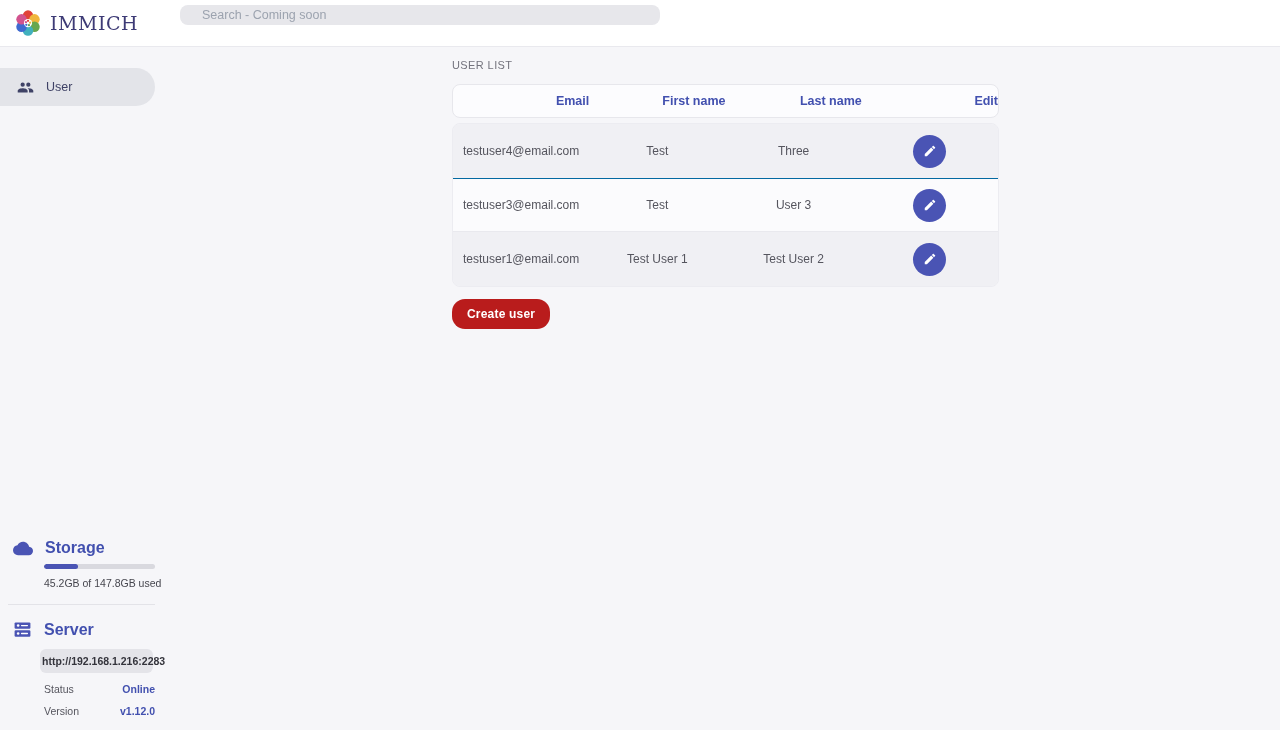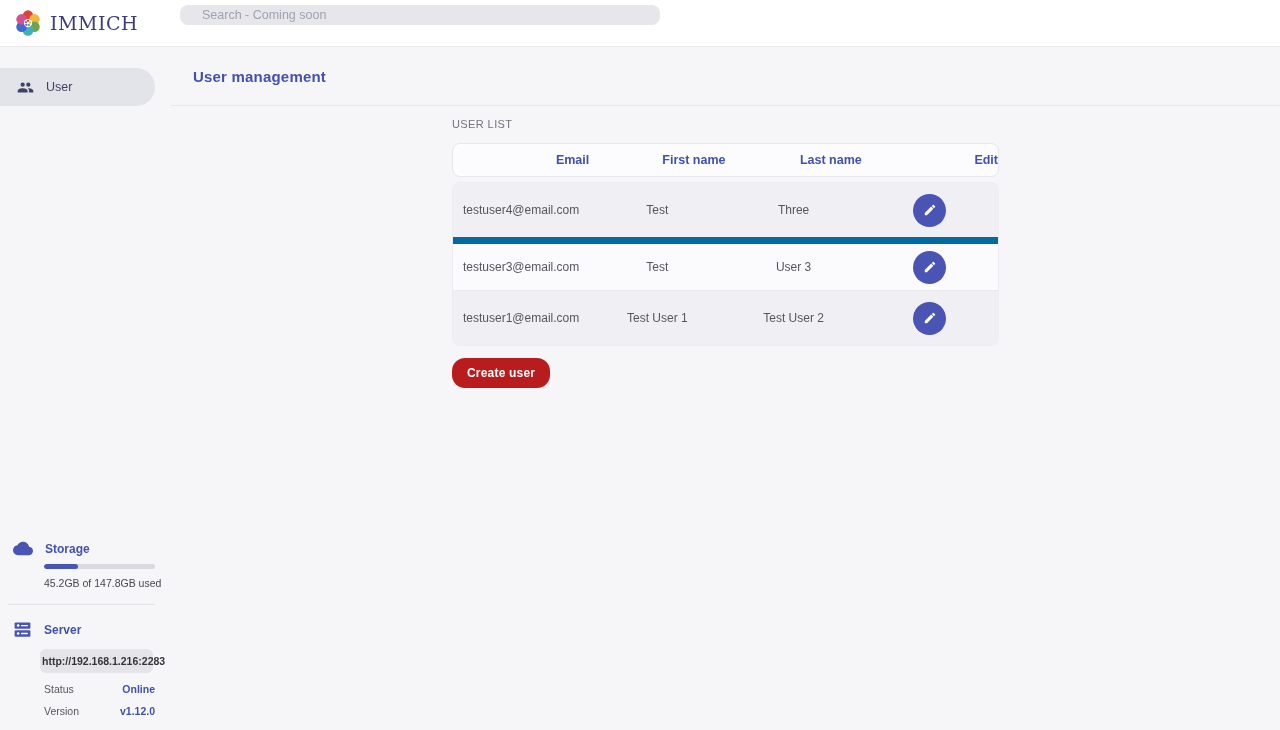--- a/index.html
+++ b/index.html
@@ -37,21 +37,21 @@
   .sidebar { position:absolute; left:0; top:47px; bottom:0; width:171px; }
   .nav-item {
     margin-top:21px; width:155px; height:38px; background:#e3e4e9;
     border-radius:0 20px 20px 0; display:flex; align-items:center; gap:12px;
     padding-left:17px; cursor:pointer;
   }
   .nav-label { font-size:12.5px; font-weight:500; color:#3f4266; }
 
   .sidebar-bottom { position:absolute; bottom:0; left:0; width:171px; padding-bottom:13px; }
   .side-section-header { display:flex; align-items:center; gap:12px; padding-left:13px; }
-  .side-section-title { font-size:12px; font-weight:700; color:#4250af; }
+  .side-section-title { font-size:16px; font-weight:700; color:#4250af; }
   .storage-bar { margin:7px 0 0 44px; width:111px; height:5px; background:#d9d9df; border-radius:3px; overflow:hidden; }
   .storage-fill { height:100%; background:#4a54b4; border-radius:3px; }
   .storage-text { margin:8px 0 0 44px; font-size:10.5px; color:#46464e; }
   .side-divider { border:none; border-top:1px solid #e3e3e8; margin:15px 16px 15px 8px; }
   .server-url {
     margin:10px 0 0 40px; width:113px; background:#e4e4e9; border-radius:6px;
     padding:6px 2px; text-align:center; font-size:10.5px; font-weight:700; color:#34343c;
   }
   .kv-row { display:flex; justify-content:space-between; margin:10px 0 0 44px; width:111px; font-size:10.5px; }
   .kv-label { color:#55555e; }
@@ -67,21 +67,21 @@
 
   .table-header {
     height:34px; background:#fcfcfe; border:1px solid #e7e7ec; border-radius:8px;
     display:flex; align-items:center;
   }
   .th { flex:1; text-align:right; font-size:12.5px; font-weight:700; color:#4250af; }
 
   .table-rows { margin-top:5px; border-radius:8px; overflow:hidden; border:1px solid #ececf1; }
   .row { height:54px; display:flex; align-items:center; }
   .row.odd { background:#f0f0f4; }
-  .row.even { background:#fbfbfd; border-top:7px solid #0369a1; border-bottom:1px solid #e9e9ee; }
+  .row.even { background:#fbfbfd; border-top:1px solid #0369a1; border-bottom:1px solid #e9e9ee; }
   .td { flex:1; text-align:center; font-size:12px; color:#55555e; }
   .td-edit { flex:1; display:flex; justify-content:center; }
   .edit-btn {
     width:33px; height:33px; border-radius:50%; background:#4a54b4; border:none;
     display:flex; align-items:center; justify-content:center; cursor:pointer;
   }
 
   .create-btn {
     margin-top:12px; background:#b91c1c; color:#fff; border:none; border-radius:13px;
     padding:8px 15px; font-size:12px; font-weight:700; cursor:pointer;
@@ -162,23 +162,20 @@
       <span class="kv-value">Online</span>
     </div>
     <div class="kv-row">
       <span class="kv-label">Version</span>
       <span class="kv-value">v1.12.0</span>
     </div>
   </div>
 </nav>
 
 <main class="main">
-  <div class="page-header">
-    <h1 class="page-title">User management</h1>
-  </div>
 
   <div class="content-col">
     <div class="section-label">USER LIST</div>
 
     <div class="table-header">
       <div class="th">Email</div>
       <div class="th">First name</div>
       <div class="th">Last name</div>
       <div class="th">Edit</div>
     </div>

